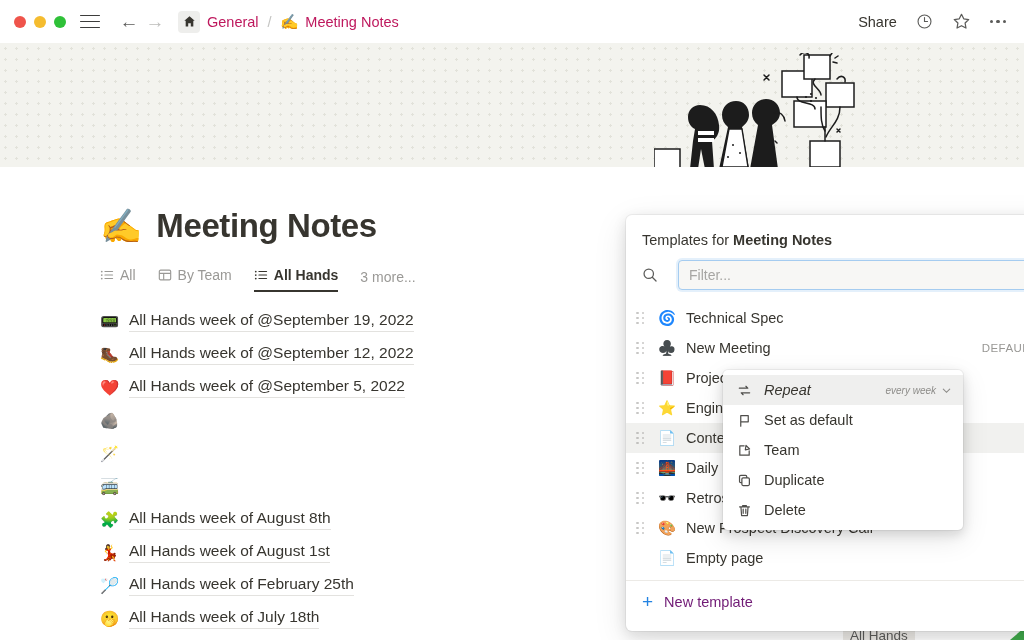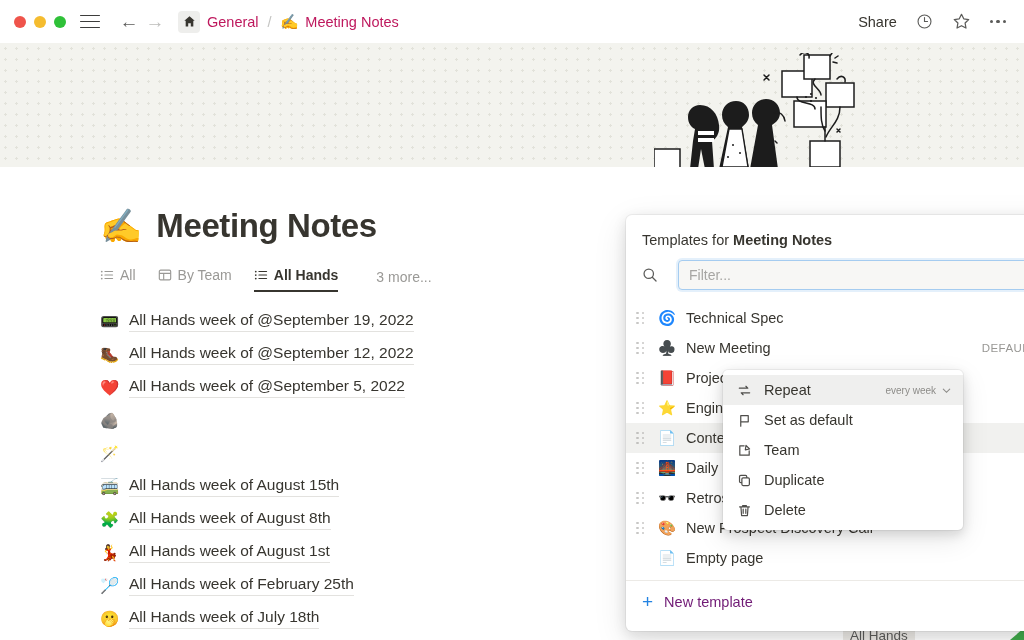--- a/index.html
+++ b/index.html
@@ -70,21 +70,21 @@
   .page-inner { padding-left: 100px; padding-top: 40px; }
 
   .page-title { display: flex; align-items: center; gap: 14px; }
   .page-title .emoji { font-size: 34px; line-height: 1; }
   .page-title h1 { font-size: 33px; font-weight: 700; color: #37352f; letter-spacing: -0.4px; }
 
   .tabs { display: flex; align-items: flex-end; gap: 22px; margin-top: 22px; }
   .tab { display: flex; align-items: center; gap: 6px; font-size: 14px; color: #9a9996;
          padding-bottom: 7px; cursor: pointer; border-bottom: 2px solid transparent; white-space: nowrap; }
   .tab.active { color: #37352f; font-weight: 700; border-bottom-color: #37352f; }
-  .tab-more { font-size: 14px; color: #9a9996; padding-bottom: 7px; cursor: pointer; margin-left: 16px; }
+  .tab-more { font-size: 14px; color: #9a9996; padding-bottom: 7px; cursor: pointer; }
   .tab svg { display: block; }
 
   .rows { margin-top: 13px; }
   .row { display: flex; align-items: center; gap: 9px; height: 33px; cursor: pointer; }
   .row .remo { font-size: 15.5px; width: 20px; text-align: center; line-height: 1; }
   .row .rtitle { font-size: 15.5px; color: #37352f; border-bottom: 1px solid #e3e2df;
                  padding-bottom: 2px; white-space: nowrap; }
 
   .bottom-chip {
     position: absolute; left: 843px; top: 626px;
@@ -141,21 +141,21 @@
   .new-template .plus { font-size: 19px; color: #2383e2; line-height: 1; }
   .new-template .lbl { font-size: 14.5px; color: #701a75; }
 
   
   .ctx {
     position: absolute; left: 723px; top: 370px;
     width: 240px; background: #ffffff; border-radius: 5px; padding: 5px 0;
     box-shadow: 0 0 0 1px rgba(15,15,15,0.05), 0 4px 12px rgba(15,15,15,0.14), 0 9px 28px rgba(15,15,15,0.10);
   }
   .ctx-item { display: flex; align-items: center; height: 30px; padding: 0 11px; cursor: pointer; }
-  .ctx-item.hl { background: #efefee; }
+  .ctx-item.hl { background: #efefee; font-style: italic; }
   .ctx-ico { width: 20px; display: flex; align-items: center; justify-content: center;
              color: #4f4e4b; margin-right: 10px; }
   .ctx-lbl { font-size: 14.5px; color: #37352f; }
   .ctx-val { margin-left: auto; display: flex; align-items: center; gap: 5px;
              font-size: 10px; color: #8d8c89; }
 </style>
 </head>
 <body>
 
 <div class="app">
@@ -311,21 +311,20 @@
           <span class="rtitle">All Hands week of @September 5, 2022</span>
         </div>
         <div class="row">
           <span class="remo">🪨</span>
         </div>
         <div class="row">
           <span class="remo">🪄</span>
         </div>
         <div class="row">
           <span class="remo">🚎</span>
-          <span class="rtitle">All Hands week of August 15th</span>
         </div>
         <div class="row">
           <span class="remo">🧩</span>
           <span class="rtitle">All Hands week of August 8th</span>
         </div>
         <div class="row">
           <span class="remo">💃</span>
           <span class="rtitle">All Hands week of August 1st</span>
         </div>
         <div class="row">

